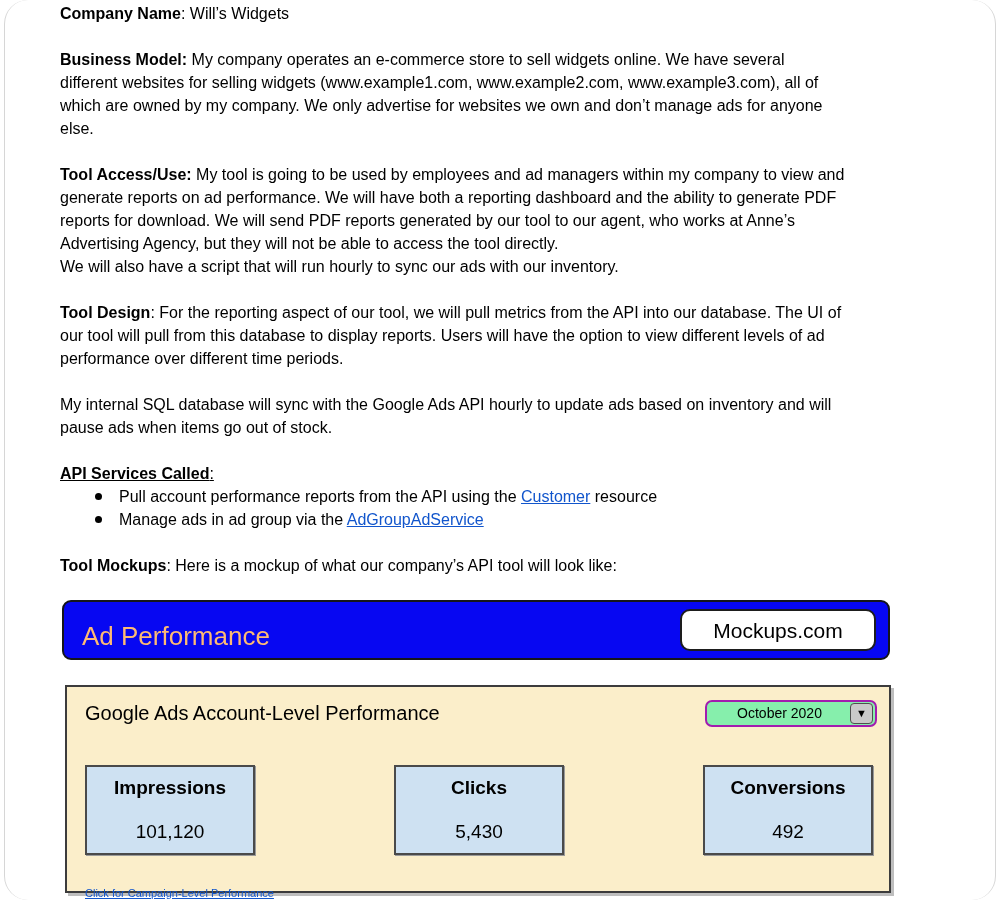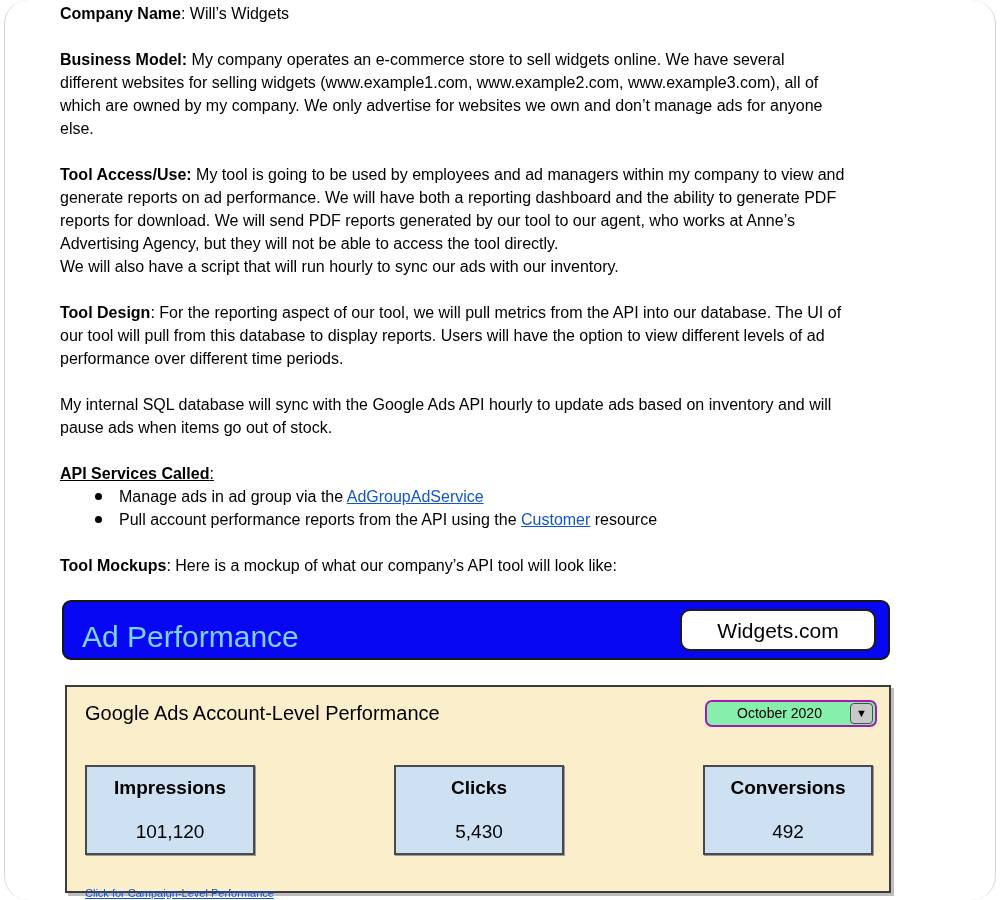--- a/index.html
+++ b/index.html
@@ -27,21 +27,21 @@
   }
   a.doclink{color:#1155CC;text-decoration:underline;cursor:pointer;}
 
   
   .titlebar{
     box-sizing:border-box;width:828px;height:60px;margin:2px 0 25px 2px;
     background:#0707F2;border:2px solid #15151a;border-radius:9px;
     display:flex;align-items:center;justify-content:space-between;
     padding:0 12px 0 18px;
   }
-  .titlebar-title{color:#7dd3fc;font-size:30px;margin-top:12px;}
+  .titlebar-title{color:#fdba74;font-size:26px;margin-top:12px;}
   .site-btn{
     box-sizing:border-box;width:196px;height:42px;
     background:#ffffff;border:2.5px solid #1d1d1d;border-radius:10px;
     display:flex;align-items:center;justify-content:center;
     font-size:21px;color:#000;cursor:pointer;
   }
   .panel{
     box-sizing:border-box;width:826px;height:208px;margin-left:5px;
     background:#FBEECA;border:2px solid #3c3c3c;
     box-shadow:3px 3px 0 rgba(110,110,110,.45);
@@ -86,29 +86,29 @@
 
     <p class="para"><b class="p-label">Tool Access/Use:</b><span> My tool is going to be used by employees and ad managers within my company to view and<br>generate reports on ad performance. We will have both a reporting dashboard and the ability to generate PDF<br>reports for download. We will send PDF reports generated by our tool to our agent, who works at Anne’s<br>Advertising Agency, but they will not be able to access the tool directly.<br>We will also have a script that will run hourly to sync our ads with our inventory.</span></p>
 
     <p class="para"><b class="p-label">Tool Design</b><span>: For the reporting aspect of our tool, we will pull metrics from the API into our database. The UI of<br>our tool will pull from this database to display reports. Users will have the option to view different levels of ad<br>performance over different time periods.</span></p>
 
     <p class="para"><span>My internal SQL database will sync with the Google Ads API hourly to update ads based on inventory and will<br>pause ads when items go out of stock.</span></p>
 
     <p class="para" style="margin-bottom:0;text-decoration:underline;"><b class="p-label">API Services Called</b><span>:</span></p>
 
     <ul class="bullets">
+      <li class="bullet"><span class="dot"></span><span>Pull account performance reports from the API using the </span><a class="doclink">Customer</a><span> resource</span></li>
       <li class="bullet"><span class="dot"></span><span>Manage ads in ad group via the </span><a class="doclink">AdGroupAdService</a><span></span></li>
-      <li class="bullet"><span class="dot"></span><span>Pull account performance reports from the API using the </span><a class="doclink">Customer</a><span> resource</span></li>
     </ul>
 
     <p class="para"><b class="p-label">Tool Mockups</b><span>: Here is a mockup of what our company’s API tool will look like:</span></p>
 
     <div class="titlebar">
       <span class="titlebar-title">Ad Performance</span>
-      <div class="site-btn">Widgets.com</div>
+      <div class="site-btn">Mockups.com</div>
     </div>
 
     <div class="panel">
       <div class="panel-head">
         <span class="panel-title">Google Ads Account-Level Performance</span>
         <div class="dropdown">
           <span class="dropdown-value">October 2020</span>
           <span class="dropdown-arrow">▼</span>
         </div>
       </div>

